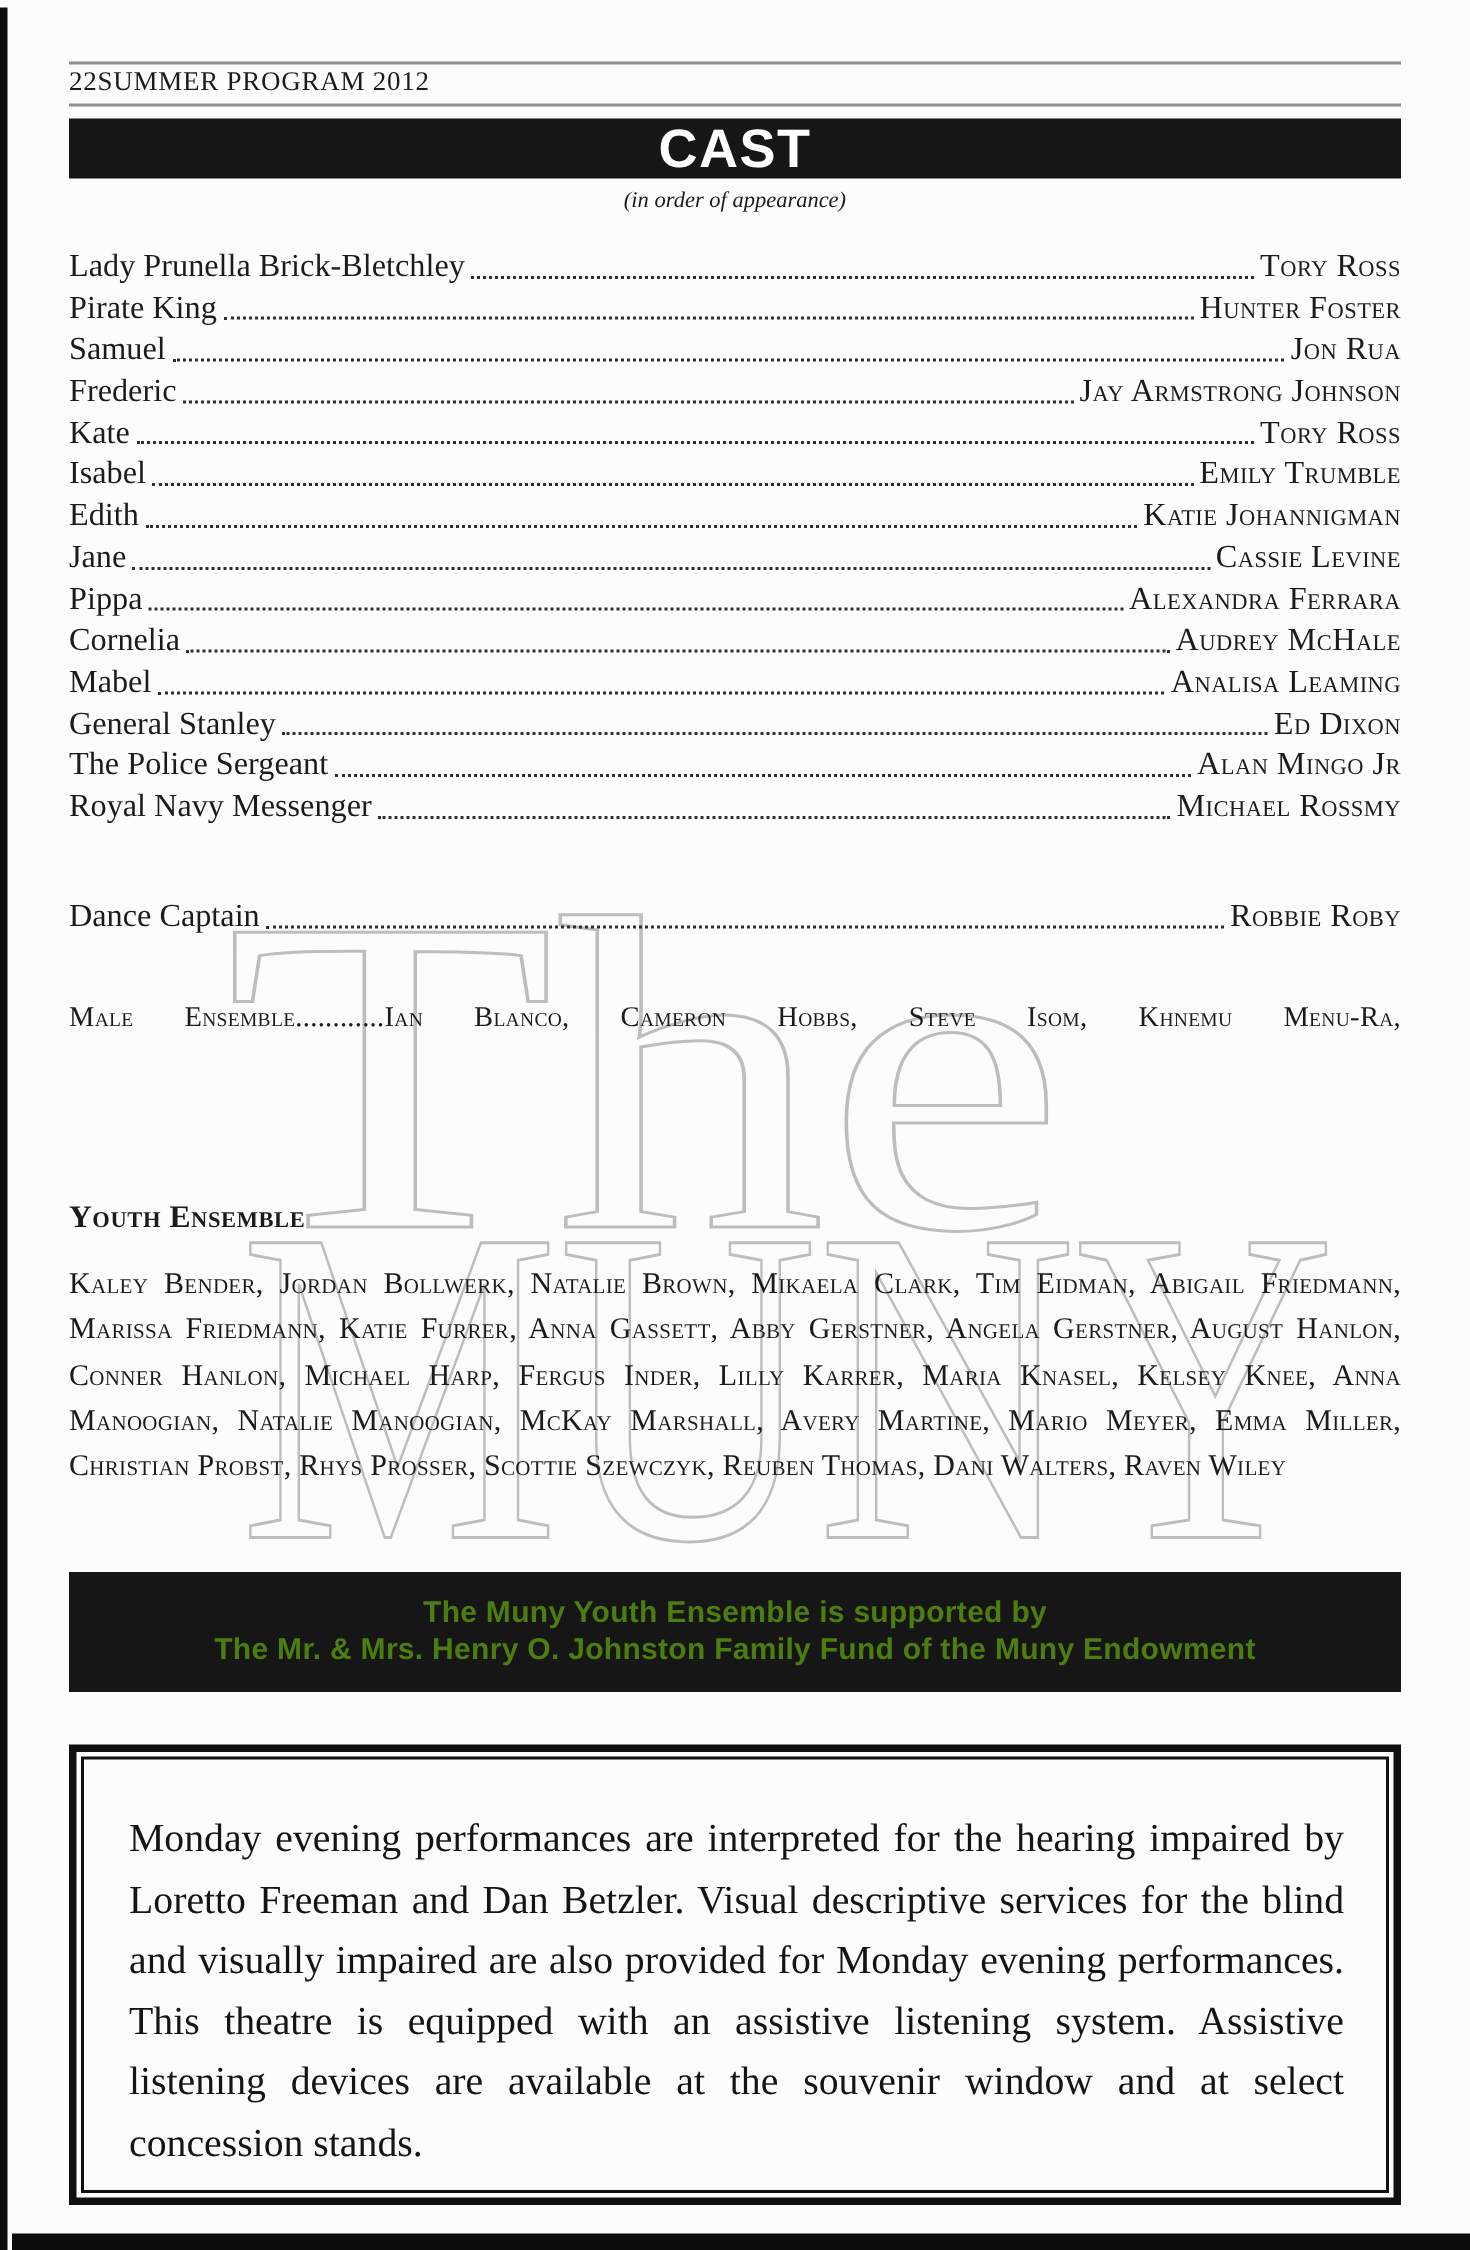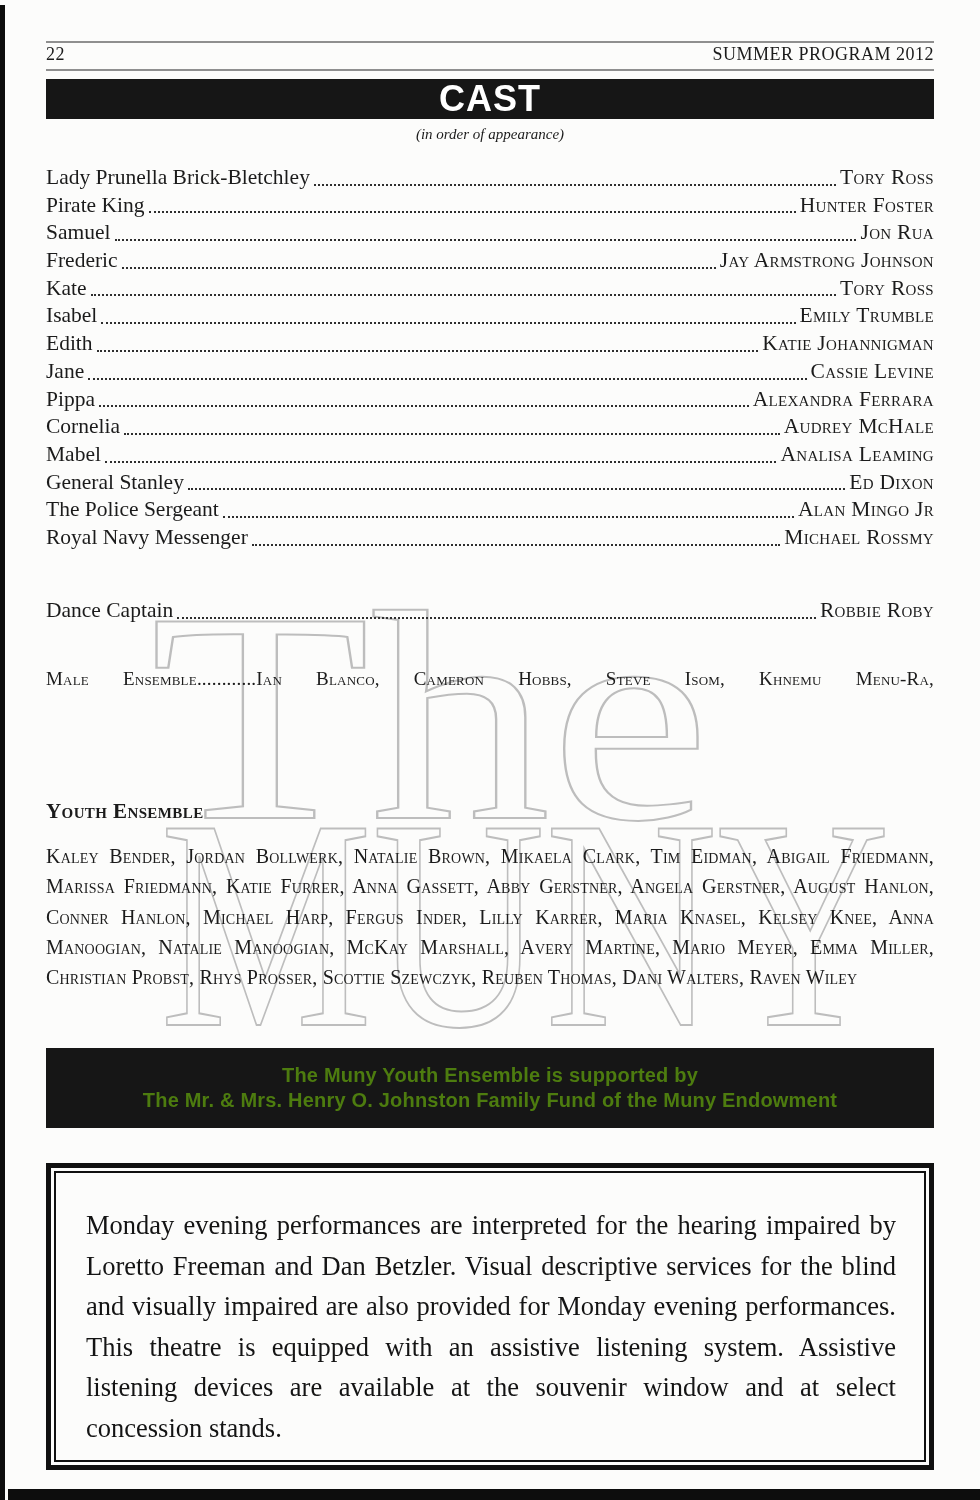--- a/index.html
+++ b/index.html
@@ -7,22 +7,22 @@
         font-family:"Liberation Serif",serif;color:#1b1b1b;}
   .edge-left{position:absolute;left:0;top:5px;width:5px;bottom:0;background:#0d0d0d;}
   .edge-bottom{position:absolute;left:8px;right:0;bottom:0;height:11px;background:#0d0d0d;}
   .watermark{position:absolute;inset:0;z-index:0;pointer-events:none;}
   .watermark text{font-family:"Liberation Serif",serif;fill:none;stroke:#bdbdbd;stroke-width:2px;}
   .content{position:absolute;left:46px;top:0;width:888px;z-index:1;}
 
   .rule{position:absolute;left:0;right:0;border-top:2px solid #8f8f8f;}
   .rule-top{top:41px;}
   .rule-bot{top:69px;}
-  .header-row{position:absolute;top:44px;left:0;right:0;display:flex;justify-content:space-between;
-              align-items:baseline;font-size:18px;letter-spacing:.5px;gap:20px;}
+  .header-row{position:absolute;top:44px;left:0;right:0;display:flex;
+              align-items:baseline;font-size:18px;letter-spacing:.5px;}
   .cast-banner{position:absolute;top:79px;left:0;right:0;height:40px;background:#161616;
                display:flex;align-items:center;justify-content:center;}
   .cast-banner span{font-family:"Liberation Sans",sans-serif;font-weight:700;font-size:36px;
                     color:#ffffff;letter-spacing:1px;}
   .subtitle{position:absolute;top:126px;left:0;right:0;text-align:center;font-style:italic;
             font-size:15px;}
 
   .cast-list{position:absolute;top:164px;left:0;right:0;}
   .cast-row{display:flex;align-items:baseline;height:27.7px;line-height:27.7px;font-size:21.5px;}
   .role{white-space:nowrap;}

